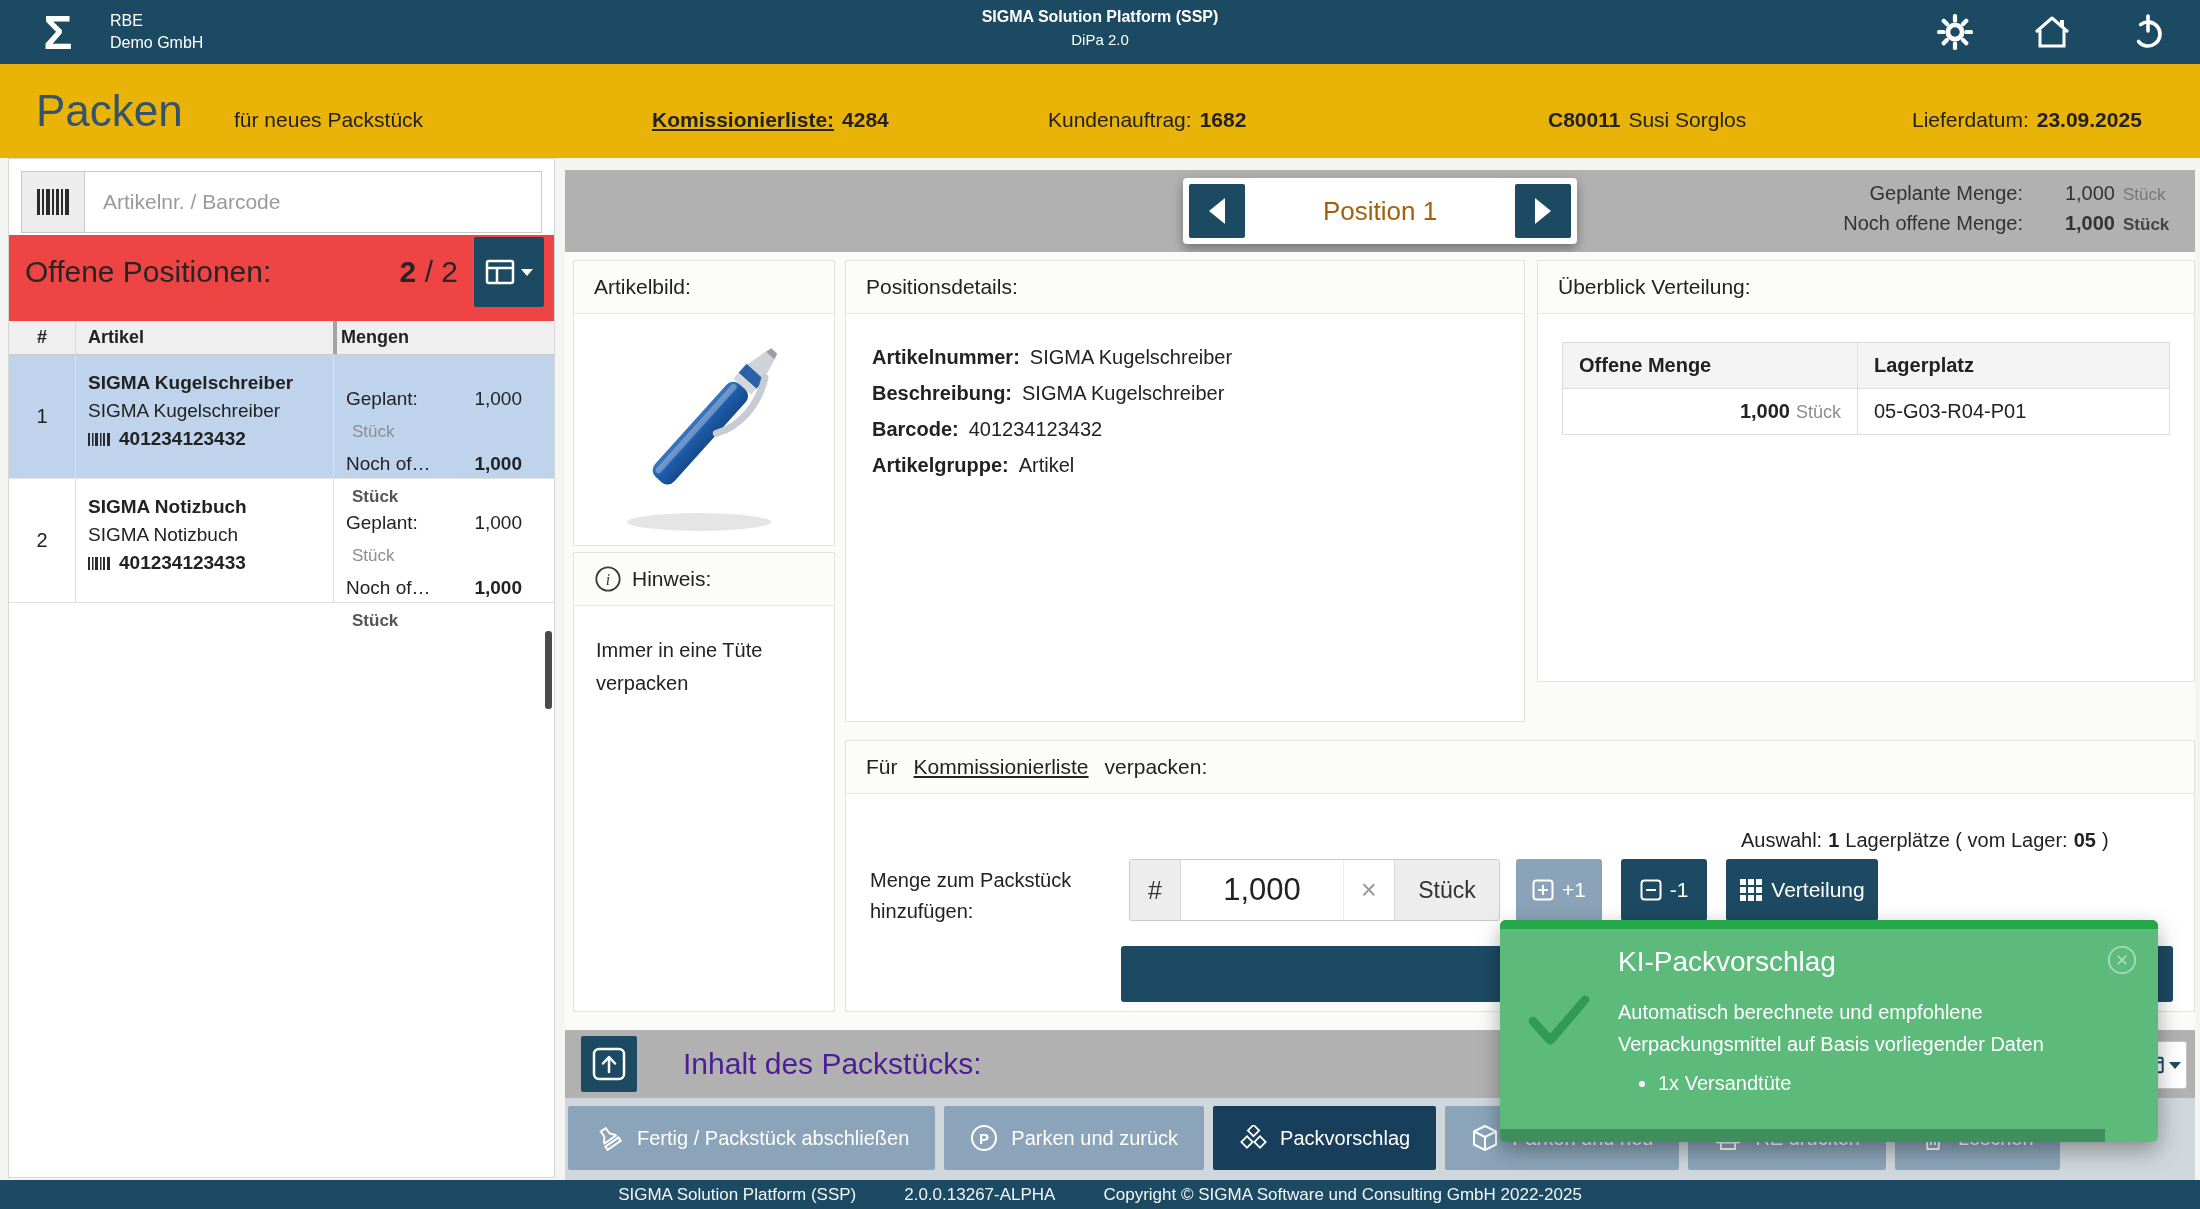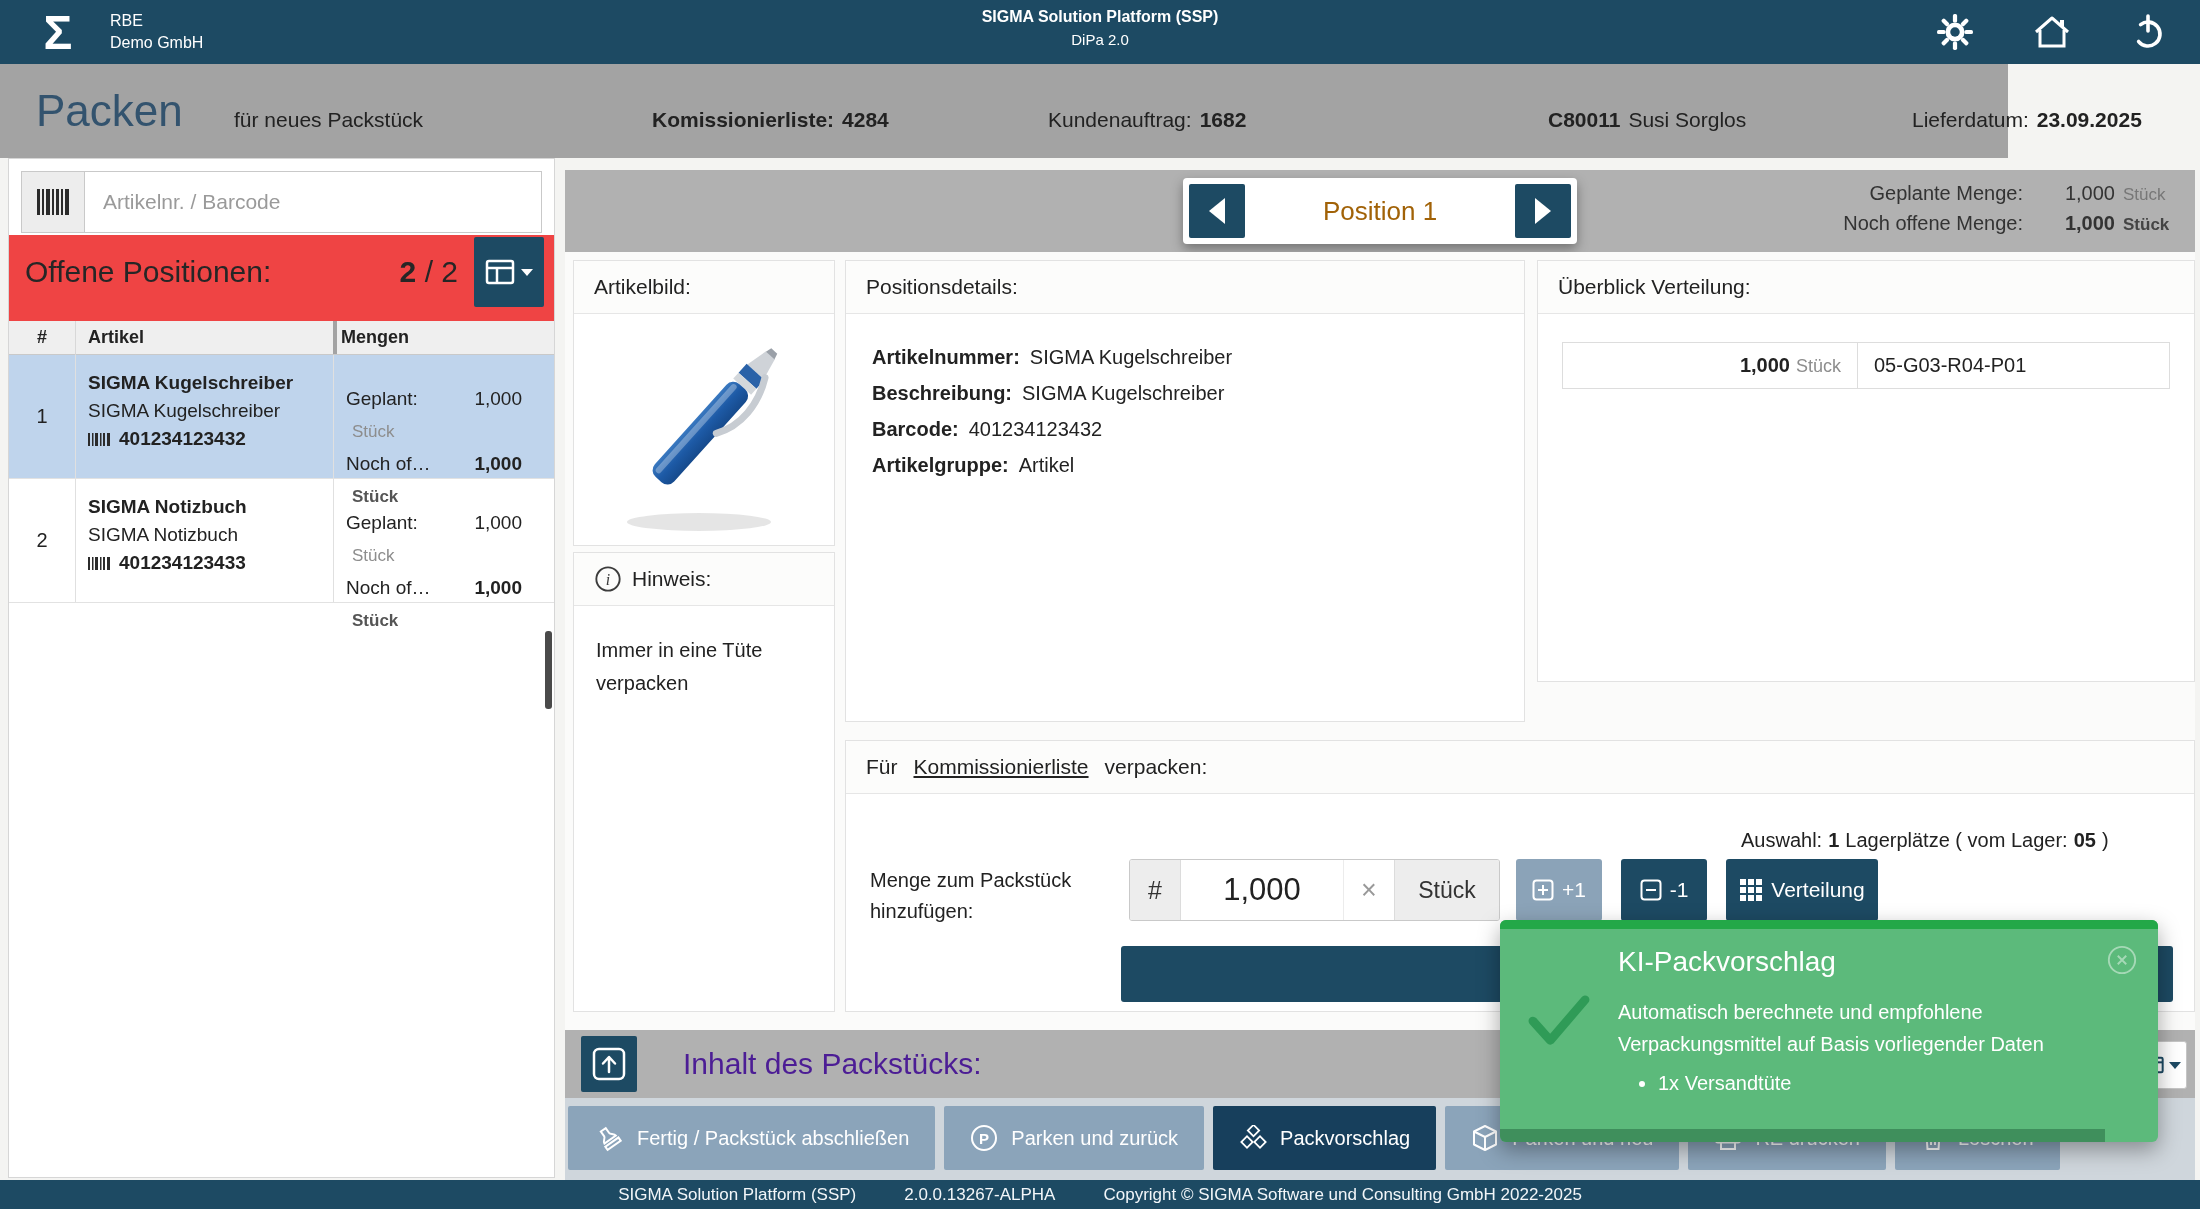--- a/index.html
+++ b/index.html
@@ -11,25 +11,25 @@
   
   #topbar{position:absolute;left:0;top:0;width:2200px;height:64px;background:#1d4a63;display:flex;align-items:center}
   .logo{width:56px;height:56px;margin-left:30px;display:flex;align-items:center;justify-content:center;color:#fff;font-size:48px;font-weight:bold}
   .company{margin-left:24px;color:#fff;font-size:16px;line-height:22px}
   .topbar-center{position:absolute;left:50%;transform:translateX(-50%);top:8px;text-align:center;color:#fff}
   .topbar-title{font-size:16px;font-weight:bold}
   .topbar-sub{font-size:15px;margin-top:5px}
   .topbar-icons{position:absolute;right:34px;top:0;height:64px;display:flex;align-items:center;gap:58px}
   .tb-ic{cursor:pointer;display:flex;align-items:center}
   
-  #pageheader{position:absolute;left:0;top:64px;width:2008px;height:94px;background:#a3a3a3}
+  #pageheader{position:absolute;left:0;top:64px;width:2200px;height:94px;background:#eab308}
   .page-title{position:absolute;left:36px;top:22px;font-size:44px;color:#33536e}
   .page-subtitle{position:absolute;left:234px;top:44px;font-size:21px;color:#222}
   .hk{position:absolute;top:44px;font-size:21px;white-space:nowrap}
-  .hk .lbl-u{font-weight:bold;}
+  .hk .lbl-u{font-weight:bold;text-decoration:underline}
   .hk .val{font-weight:bold;margin-left:8px}
   #hk-pick{left:652px}#hk-order{left:1048px}#hk-cust{left:1548px}#hk-date{left:1912px}
   
   #sidebar{position:absolute;left:8px;top:158px;width:547px;height:1020px;background:#fff;border:1px solid #d6d6d6;box-sizing:border-box}
   .search-wrap{position:absolute;left:12px;top:12px;right:12px;height:62px;display:flex;border:1px solid #c9c9c9;background:#fff;box-sizing:border-box}
   .search-icon-cell{width:62px;background:#ededed;border-right:1px solid #c9c9c9;display:flex;align-items:center;justify-content:center}
   input.search{flex:1;border:none;outline:none;font-size:21px;padding:0 18px;color:#333;background:#fff}
   input.search::placeholder{color:#9a9a9a}
   .open-header{position:absolute;left:0;top:76px;width:100%;height:86px;background:#ef4444;display:flex;align-items:center;box-sizing:border-box;padding:0 10px 12px 16px}
   .open-title{font-size:30px;color:#262626}
@@ -356,20 +356,24 @@
       <div class="det-row"><span class="dl">Artikelnummer:</span><span>SIGMA Kugelschreiber</span></div>
       <div class="det-row"><span class="dl">Beschreibung:</span><span>SIGMA Kugelschreiber</span></div>
       <div class="det-row"><span class="dl">Barcode:</span><span>401234123432</span></div>
       <div class="det-row"><span class="dl">Artikelgruppe:</span><span>Artikel</span></div>
     </div>
   </div>
 
   <div class="card" id="card-dist">
     <div class="card-head">Überblick Verteilung:</div>
     <div class="dist-table">
+      <div class="dist-hrow">
+        <span class="dc1">Offene Menge</span>
+        <span class="dc2">Lagerplatz</span>
+      </div>
       <div class="dist-drow">
         <span class="dc1"><span class="bold">1,000</span><span class="du">Stück</span></span>
         <span class="dc2">05-G03-R04-P01</span>
       </div>
     </div>
   </div>
 
   <div class="card" id="card-pack">
     <div class="card-head pack-head">
       <span>Für</span>

